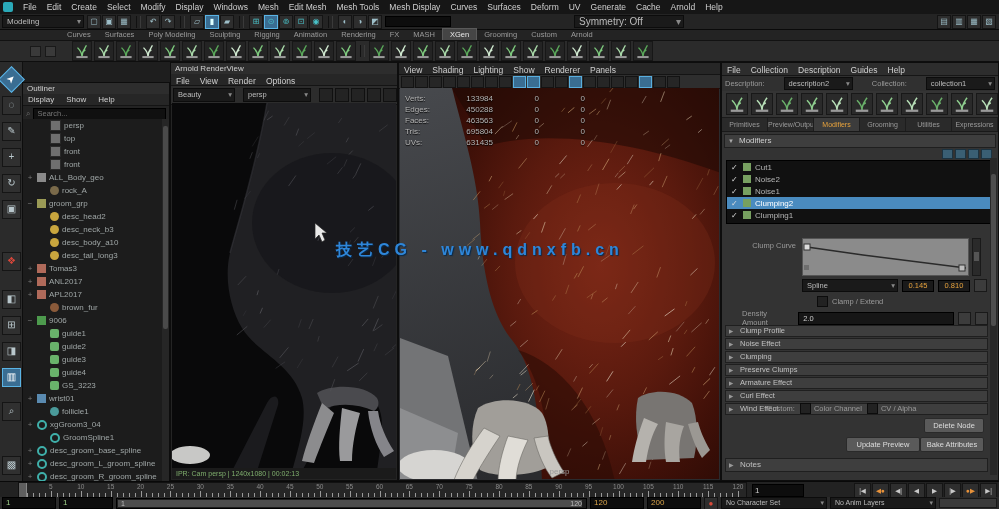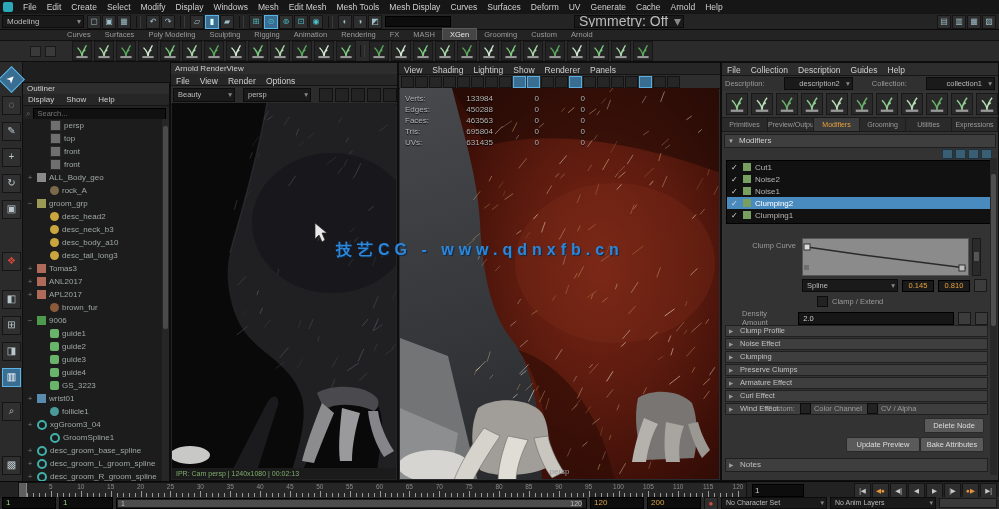--- a/index.html
+++ b/index.html
@@ -22,21 +22,21 @@
   #statusline{left:0;top:14px;width:999px;height:16px;background:#242424;border-bottom:1px solid #0a0a0a;
       display:flex;align-items:center;gap:3px;padding-left:2px;box-sizing:border-box;}
   #menuset{width:64px;height:11px;line-height:11px;font-size:8px;flex:none;}
   .vsep{width:3px;height:12px;border-left:1px solid #111;border-right:1px solid #3a3a3a;margin:0 2px;flex:none;}
   .sgroup{display:flex;gap:1px;flex:none;}
   .ico{width:12px;height:12px;background:#2e2e2e;border:1px solid #141414;color:#9dbfc9;font-size:8px;
        line-height:12px;text-align:center;overflow:hidden;flex:none;}
   .ico.on{background:#3a6d92;border-color:#5ab4e5;color:#dff;}
   .ico.teal{color:#49c2c9;}
   #quick-input{width:64px;height:9px;background:#0d0d0d;border:1px solid #000;flex:none;}
-  #symmetry{width:92px;height:11px;line-height:11px;font-size:14px;flex:none;margin-left:120px;}
+  #symmetry{width:92px;height:11px;line-height:11px;font-size:10px;flex:none;margin-left:120px;}
   #sl-right{margin-left:auto;display:flex;gap:1px;padding-right:3px;}
   
   #shelftabs{left:0;top:30px;width:999px;height:11px;background:#232323;display:flex;align-items:flex-end;
       padding-left:60px;box-sizing:border-box;border-bottom:1px solid #121212;}
   .stab{padding:0 7px;font-size:7.5px;line-height:11px;color:#9a9a9a;white-space:nowrap;}
   .stab.active{background:#454545;color:#e8e8e8;border:1px solid #5a5a5a;border-bottom:none;}
   #shelficons{left:0;top:41px;width:999px;height:21px;background:#2b2b2b;display:flex;align-items:center;
       gap:2px;padding-left:30px;box-sizing:border-box;border-bottom:1px solid #0e0e0e;}
   .shelfico{width:18px;height:18px;background:#242424;border:1px solid #171717;flex:none;}
   .shelfico svg{width:100%;height:100%;}
@@ -96,21 +96,21 @@
   .vpico.on{background:#3a6d92;border-color:#58aede;}
   #vp-image{position:absolute;left:1px;right:1px;top:25px;bottom:1px;overflow:hidden;}
   #hud{position:absolute;left:6px;top:30px;color:#b4b4b4;font-size:8px;line-height:11px;z-index:5;text-shadow:0 1px 1px #000;}
   .hudrow{display:flex;}
   .hudrow span{display:block;}
   .hud-l{width:36px;} .hud-1{width:52px;text-align:right;} .hud-2{width:46px;text-align:right;} .hud-3{width:46px;text-align:right;}
   #vp-camlabel{position:absolute;left:0;right:0;bottom:4px;text-align:center;color:#9a9a9a;font-size:8px;z-index:5;}
   
   #xgen{left:721px;top:62px;width:278px;height:419px;background:#333;border:1px solid #0d0d0d;box-sizing:border-box;}
   #xg-menus{height:12px;display:flex;background:#2d2d2d;border-bottom:1px solid #161616;}
-  #xg-fields{height:15px;display:flex;align-items:center;gap:19px;padding:0 3px;background:#303030;text-align:right;}
+  #xg-fields{height:15px;display:flex;align-items:center;gap:19px;padding:0 3px;background:#303030;}
   .xg-lbl{color:#9a9a9a;font-size:7.5px;white-space:nowrap;}
   #xg-desc,#xg-coll{height:11px;line-height:11px;font-size:7.5px;flex:1;}
   #xg-tools{height:26px;display:flex;align-items:center;gap:3px;padding:0 4px;background:#343434;border-bottom:1px solid #1a1a1a;}
   .xgtool{width:20px;height:20px;background:#2a2a2a;border:1px solid #181818;flex:none;}
   .xgtool svg{width:100%;height:100%;}
   #xg-tabs{height:13px;display:flex;background:#2a2a2a;border-bottom:1px solid #191919;}
   .xgtab{flex:1;text-align:center;font-size:7px;line-height:13px;color:#9a9a9a;border-right:1px solid #1d1d1d;
       white-space:nowrap;overflow:hidden;}
   .xgtab.active{background:#3c3c3c;color:#e8a33d;}
   #xg-stackhdr{height:12px;background:#3e3e3e;border:1px solid #1f1f1f;margin:2px 2px 0 2px;line-height:12px;

